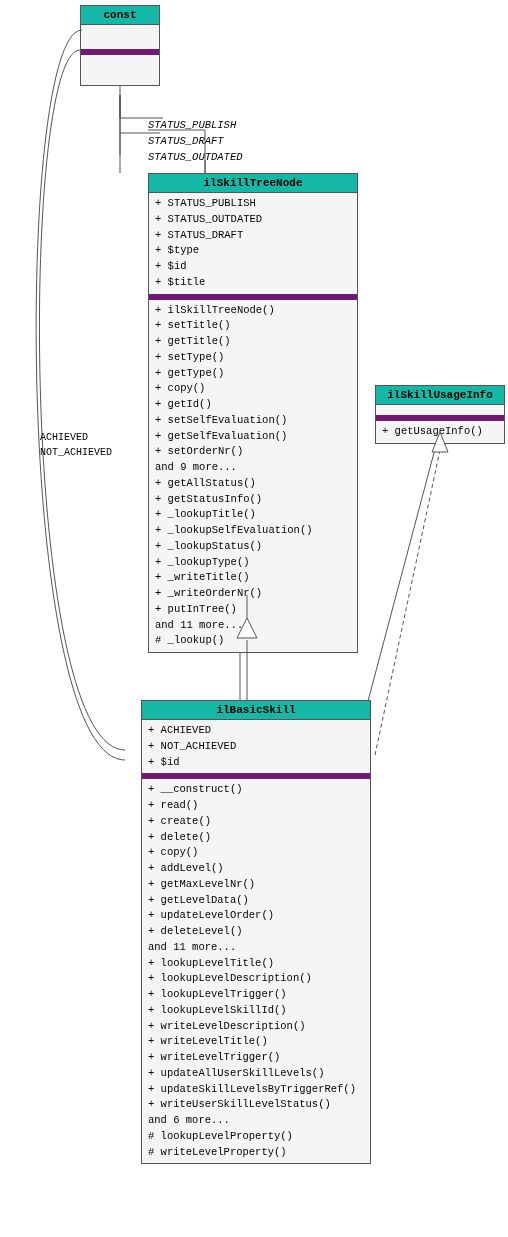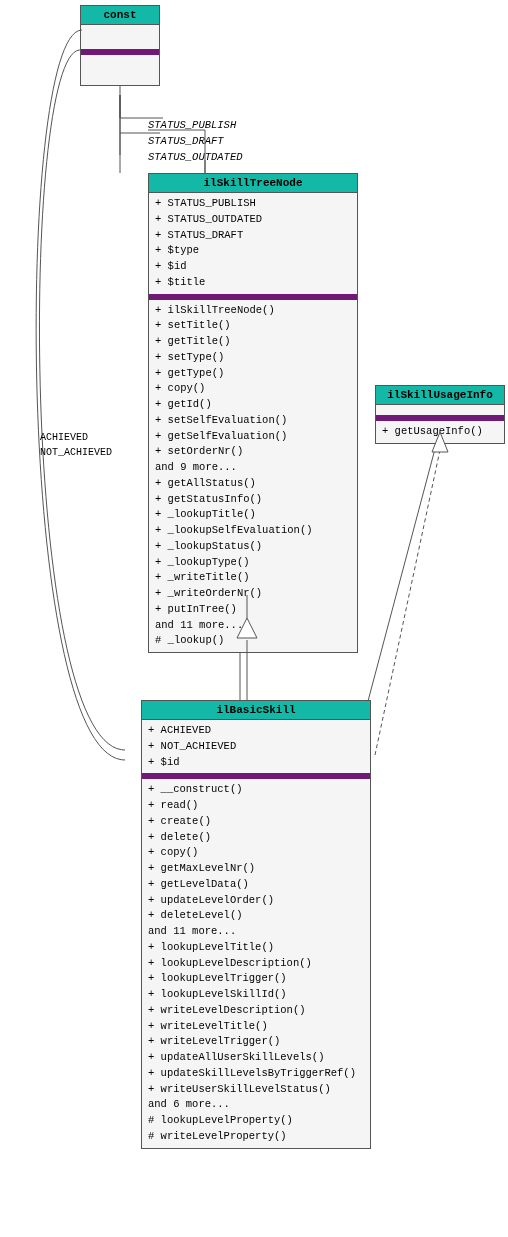--- a/index.html
+++ b/index.html
@@ -142,20 +142,21 @@
       <div>+ ACHIEVED</div>
       <div>+ NOT_ACHIEVED</div>
       <div>+ $id</div>
     </div>
     <div class="box-section">
       <div>+ __construct()</div>
       <div>+ read()</div>
       <div>+ create()</div>
       <div>+ delete()</div>
       <div>+ copy()</div>
+      <div>+ addLevel()</div>
       <div>+ getMaxLevelNr()</div>
       <div>+ getLevelData()</div>
       <div>+ updateLevelOrder()</div>
       <div>+ deleteLevel()</div>
       <div>and 11 more...</div>
       <div>+ lookupLevelTitle()</div>
       <div>+ lookupLevelDescription()</div>
       <div>+ lookupLevelTrigger()</div>
       <div>+ lookupLevelSkillId()</div>
       <div>+ writeLevelDescription()</div>

